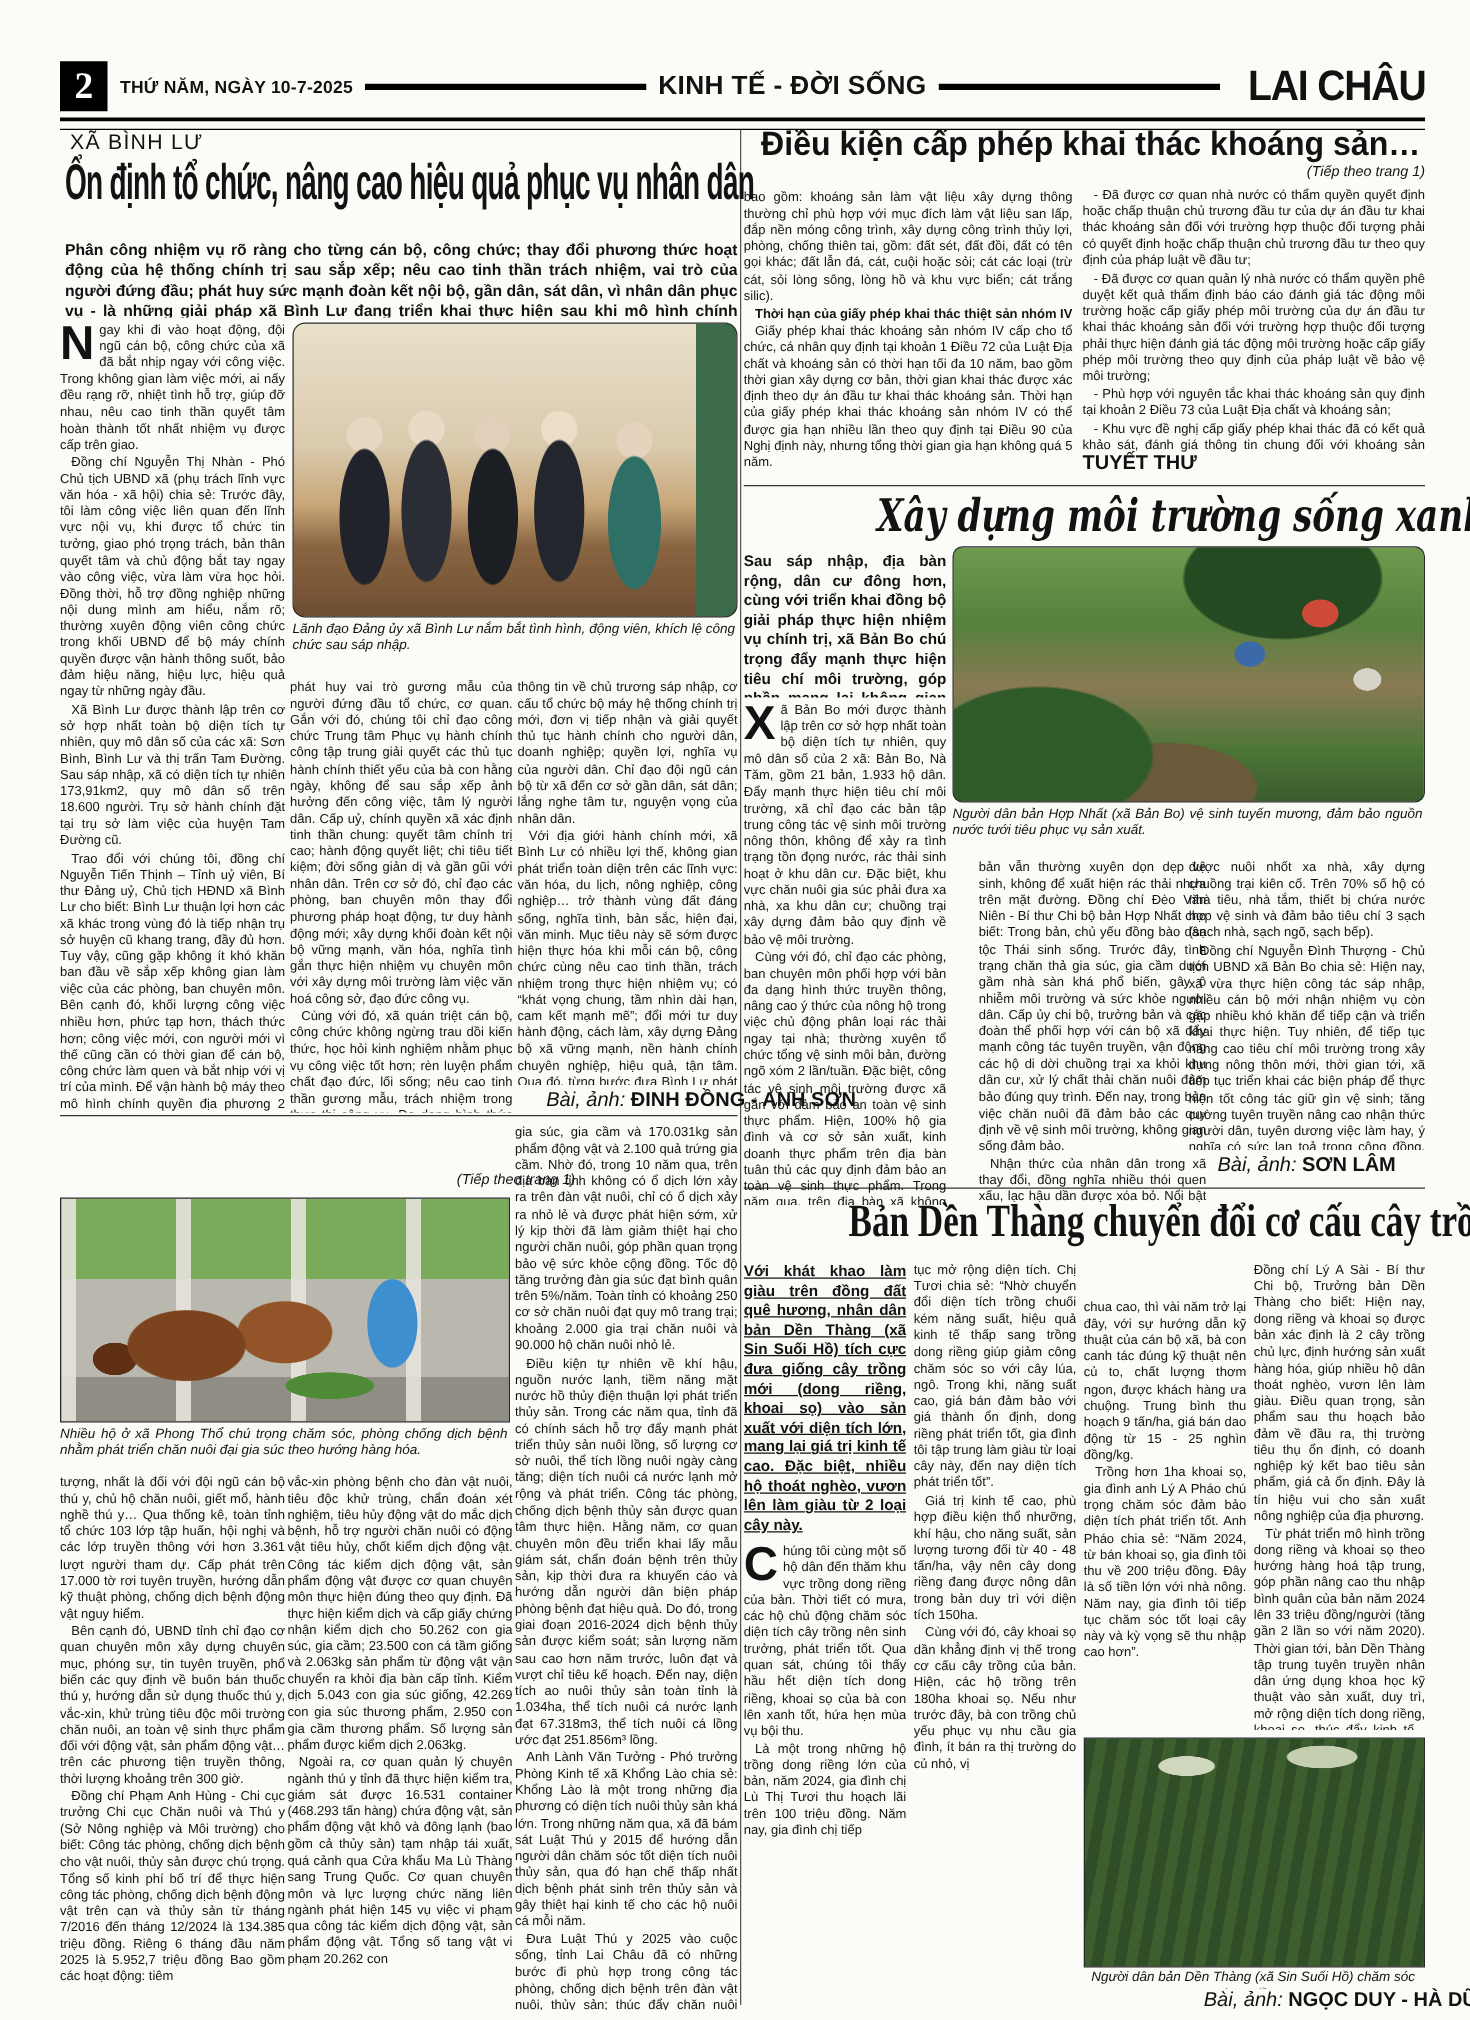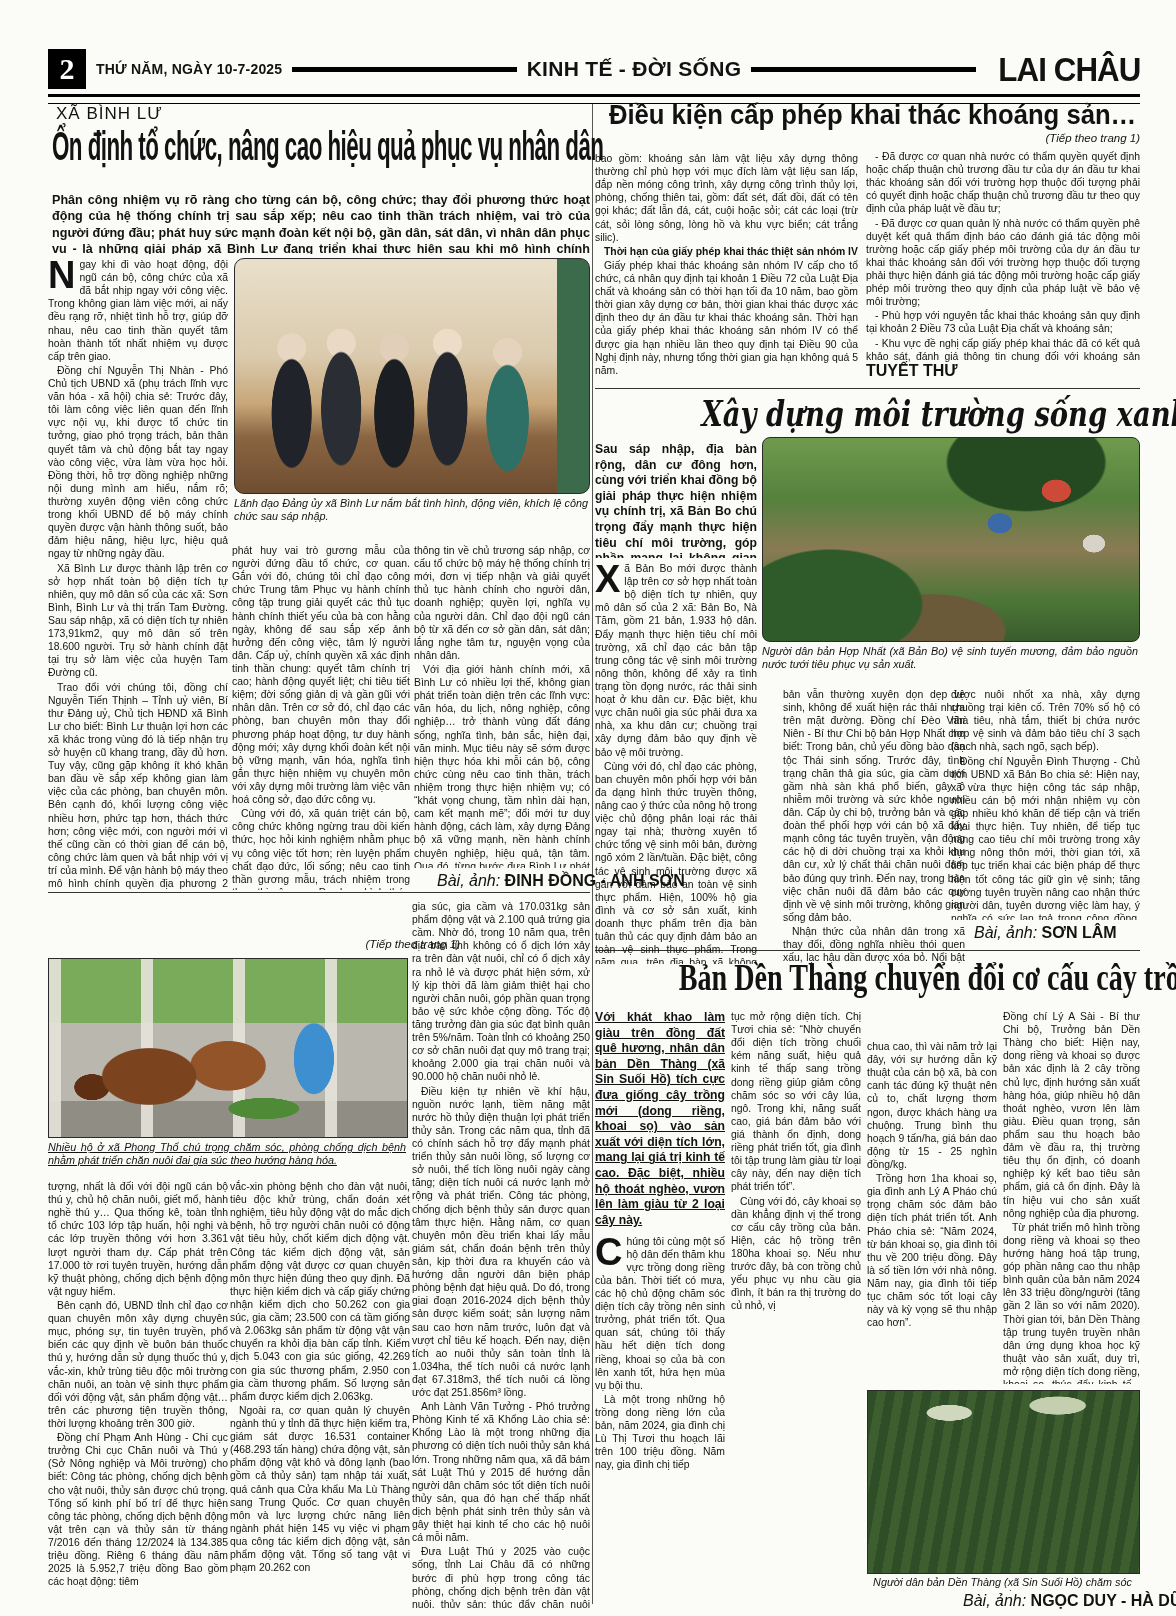--- a/index.html
+++ b/index.html
@@ -160,21 +160,21 @@
   <div class="abs col" style="left:951px;top:688px;width:189px;height:232px;">
     <p class="noind">được nuôi nhốt xa nhà, xây dựng chuồng trại kiên cố. Trên 70% số hộ có nhà tiêu, nhà tắm, thiết bị chứa nước hợp vệ sinh và đảm bảo tiêu chí 3 sạch (sạch nhà, sạch ngõ, sạch bếp).</p>
     <p>Đồng chí Nguyễn Đình Thượng - Chủ tịch UBND xã Bản Bo chia sẻ: Hiện nay, xã vừa thực hiện công tác sáp nhập, nhiều cán bộ mới nhận nhiệm vụ còn gặp nhiều khó khăn để tiếp cận và triển khai thực hiện. Tuy nhiên, để tiếp tục nâng cao tiêu chí môi trường trong xây dựng nông thôn mới, thời gian tới, xã tiếp tục triển khai các biện pháp để thực hiện tốt công tác giữ gìn vệ sinh; tăng cường tuyên truyền nâng cao nhận thức người dân, tuyên dương việc làm hay, ý nghĩa có sức lan toả trong cộng đồng, góp phần xây dựng nông thôn sáng - xanh - sạch - đẹp.</p>
   </div>
   <div class="abs byline" style="left:951px;top:924px;width:189px;">
     <span class="pre">Bài, ảnh: </span><b>SƠN LÂM</b>
   </div>
 
   <div class="abs cont" style="left:48px;top:938px;width:412px;">(Tiếp theo trang 1)</div>
   <div class="abs photo ph-cows" style="left:48px;top:958px;width:358px;height:178px;"></div>
-  <div class="abs caption" style="left:48px;top:1141px;width:358px;height:34px;text-decoration:underline;">Nhiều hộ ở xã Phong Thổ chú trọng chăm sóc, phòng chống dịch bệnh nhằm phát triển chăn nuôi đại gia súc theo hướng hàng hóa.</div>
+  <div class="abs caption" style="left:48px;top:1141px;width:358px;height:34px;">Nhiều hộ ở xã Phong Thổ chú trọng chăm sóc, phòng chống dịch bệnh nhằm phát triển chăn nuôi đại gia súc theo hướng hàng hóa.</div>
 
   <div class="abs col" style="left:48px;top:1180px;width:180px;height:428px;">
     <p class="noind">tượng, nhất là đối với đội ngũ cán bộ thú y, chủ hộ chăn nuôi, giết mổ, hành nghề thú y… Qua thống kê, toàn tỉnh tổ chức 103 lớp tập huấn, hội nghị và các lớp truyền thông với hơn 3.361 lượt người tham dự. Cấp phát trên 17.000 tờ rơi tuyên truyền, hướng dẫn kỹ thuật phòng, chống dịch bệnh động vật nguy hiểm.</p>
     <p>Bên cạnh đó, UBND tỉnh chỉ đạo cơ quan chuyên môn xây dựng chuyên mục, phóng sự, tin tuyên truyền, phổ biến các quy định về buôn bán thuốc thú y, hướng dẫn sử dụng thuốc thú y, vắc-xin, khử trùng tiêu độc môi trường chăn nuôi, an toàn vệ sinh thực phẩm đối với động vật, sản phẩm động vật… trên các phương tiện truyền thông, thời lượng khoảng trên 300 giờ.</p>
     <p>Đồng chí Phạm Anh Hùng - Chi cục trưởng Chi cục Chăn nuôi và Thú y (Sở Nông nghiệp và Môi trường) cho biết: Công tác phòng, chống dịch bệnh cho vật nuôi, thủy sản được chú trọng. Tổng số kinh phí bố trí để thực hiện công tác phòng, chống dịch bệnh động vật trên cạn và thủy sản từ tháng 7/2016 đến tháng 12/2024 là 134.385 triệu đồng. Riêng 6 tháng đầu năm 2025 là 5.952,7 triệu đồng Bao gồm các hoạt động: tiêm</p>
   </div>
   <div class="abs col" style="left:230px;top:1180px;width:180px;height:428px;">
     <p class="noind">vắc-xin phòng bệnh cho đàn vật nuôi, tiêu độc khử trùng, chẩn đoán xét nghiệm, tiêu hủy động vật do mắc dịch bệnh, hỗ trợ người chăn nuôi có động vật tiêu hủy, chốt kiểm dịch động vật. Công tác kiểm dịch động vật, sản phẩm động vật được cơ quan chuyên môn thực hiện đúng theo quy định. Đã thực hiện kiểm dịch và cấp giấy chứng nhận kiểm dịch cho 50.262 con gia súc, gia cầm; 23.500 con cá tầm giống và 2.063kg sản phẩm từ động vật vận chuyển ra khỏi địa bàn cấp tỉnh. Kiểm dịch 5.043 con gia súc giống, 42.269 con gia súc thương phẩm, 2.950 con gia cầm thương phẩm. Số lượng sản phẩm được kiểm dịch 2.063kg.</p>
     <p>Ngoài ra, cơ quan quản lý chuyên ngành thú y tỉnh đã thực hiện kiểm tra, giám sát được 16.531 container (468.293 tấn hàng) chứa động vật, sản phẩm động vật khô và đông lạnh (bao gồm cả thủy sản) tạm nhập tái xuất, quá cảnh qua Cửa khẩu Ma Lù Thàng sang Trung Quốc. Cơ quan chuyên môn và lực lượng chức năng liên ngành phát hiện 145 vụ việc vi phạm qua công tác kiểm dịch động vật, sản phẩm động vật. Tổng số tang vật vi phạm 20.262 con</p>
   </div>
@@ -191,20 +191,21 @@
 
   <div class="abs" style="left:595px;top:1010px;width:130px;height:598px;overflow:hidden;">
     <div class="intro" style="margin-bottom:6px;text-decoration:underline;">Với khát khao làm giàu trên đồng đất quê hương, nhân dân bản Dền Thàng (xã Sin Suối Hồ) tích cực đưa giống cây trồng mới (dong riềng, khoai sọ) vào sản xuất với diện tích lớn, mang lại giá trị kinh tế cao. Đặc biệt, nhiều hộ thoát nghèo, vươn lên làm giàu từ 2 loại cây này.</div>
     <div class="col" style="position:static;height:auto;">
       <p class="noind"><span class="dropcap">C</span><span>húng tôi cùng một số hộ dân đến thăm khu vực trồng dong riềng của bản. Thời tiết có mưa, các hộ chủ động chăm sóc diện tích cây trồng nên sinh trưởng, phát triển tốt. Qua quan sát, chúng tôi thấy hầu hết diện tích dong riềng, khoai sọ của bà con lên xanh tốt, hứa hẹn mùa vụ bội thu.</span></p>
       <p>Là một trong những hộ trồng dong riềng lớn của bản, năm 2024, gia đình chị Lù Thị Tươi thu hoạch lãi trên 100 triệu đồng. Năm nay, gia đình chị tiếp</p>
     </div>
   </div>
   <div class="abs col" style="left:731px;top:1010px;width:130px;height:598px;">
     <p class="noind">tục mở rộng diện tích. Chị Tươi chia sẻ: “Nhờ chuyển đổi diện tích trồng chuối kém năng suất, hiệu quả kinh tế thấp sang trồng dong riềng giúp giảm công chăm sóc so với cây lúa, ngô. Trong khi, năng suất cao, giá bán đảm bảo với giá thành ổn định, dong riềng phát triển tốt, gia đình tôi tập trung làm giàu từ loại cây này, đến nay diện tích phát triển tốt”.</p>
+    <p>Giá trị kinh tế cao, phù hợp điều kiện thổ nhưỡng, khí hậu, cho năng suất, sản lượng tương đối từ 40 - 48 tấn/ha, vậy nên cây dong riềng đang được nông dân trong bản duy trì với diện tích 150ha.</p>
     <p>Cùng với đó, cây khoai sọ dần khẳng định vị thế trong cơ cấu cây trồng của bản. Hiện, các hộ trồng trên 180ha khoai sọ. Nếu như trước đây, bà con trồng chủ yếu phục vụ nhu cầu gia đình, ít bán ra thị trường do củ nhỏ, vị</p>
   </div>
   <div class="abs col" style="left:867px;top:1010px;width:130px;height:374px;margin-top:30px;">
     <p class="noind">chua cao, thì vài năm trở lại đây, với sự hướng dẫn kỹ thuật của cán bộ xã, bà con canh tác đúng kỹ thuật nên củ to, chất lượng thơm ngon, được khách hàng ưa chuộng. Trung bình thu hoạch 9 tấn/ha, giá bán dao động từ 15 - 25 nghìn đồng/kg.</p>
     <p>Trồng hơn 1ha khoai sọ, gia đình anh Lý A Pháo chú trọng chăm sóc đảm bảo diện tích phát triển tốt. Anh Pháo chia sẻ: “Năm 2024, từ bán khoai sọ, gia đình tôi thu về 200 triệu đồng. Đây là số tiền lớn với nhà nông. Năm nay, gia đình tôi tiếp tục chăm sóc tốt loại cây này và kỳ vọng sẽ thu nhập cao hơn”.</p>
   </div>
   <div class="abs col" style="left:1003px;top:1010px;width:137px;height:374px;">
     <p class="noind">Đồng chí Lý A Sài - Bí thư Chi bộ, Trưởng bản Dền Thàng cho biết: Hiện nay, dong riềng và khoai sọ được bản xác định là 2 cây trồng chủ lực, định hướng sản xuất hàng hóa, giúp nhiều hộ dân thoát nghèo, vươn lên làm giàu. Điều quan trọng, sản phẩm sau thu hoạch bảo đảm về đầu ra, thị trường tiêu thụ ổn định, có doanh nghiệp ký kết bao tiêu sản phẩm, giá cả ổn định. Đây là tín hiệu vui cho sản xuất nông nghiệp của địa phương.</p>
     <p>Từ phát triển mô hình trồng dong riềng và khoai sọ theo hướng hàng hoá tập trung, góp phần nâng cao thu nhập bình quân của bản năm 2024 lên 33 triệu đồng/người (tăng gần 2 lần so với năm 2020). Thời gian tới, bản Dền Thàng tập trung tuyên truyền nhân dân ứng dụng khoa học kỹ thuật vào sản xuất, duy trì, mở rộng diện tích dong riềng, khoai sọ, thúc đẩy kinh tế - xã hội phát triển, đời sống người dân ngày càng ấm no.</p>
   </div>

